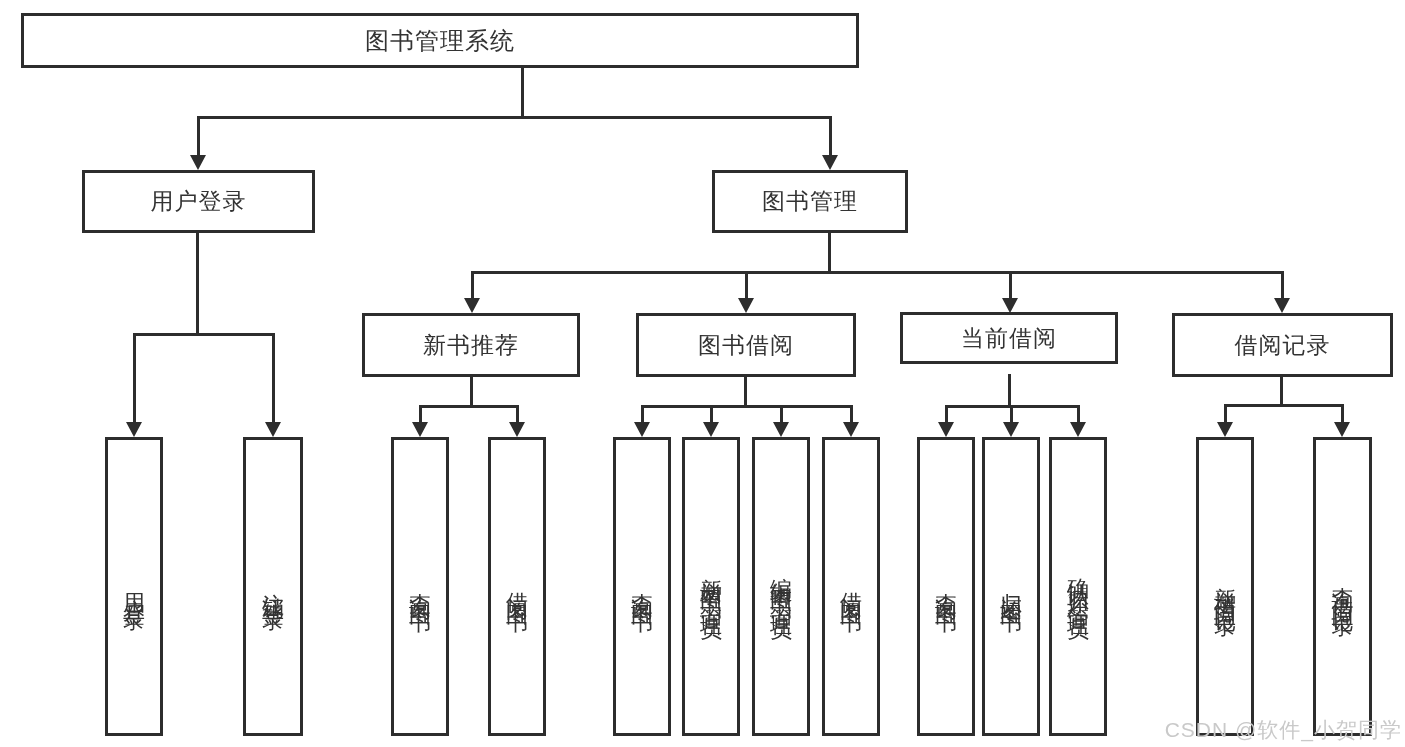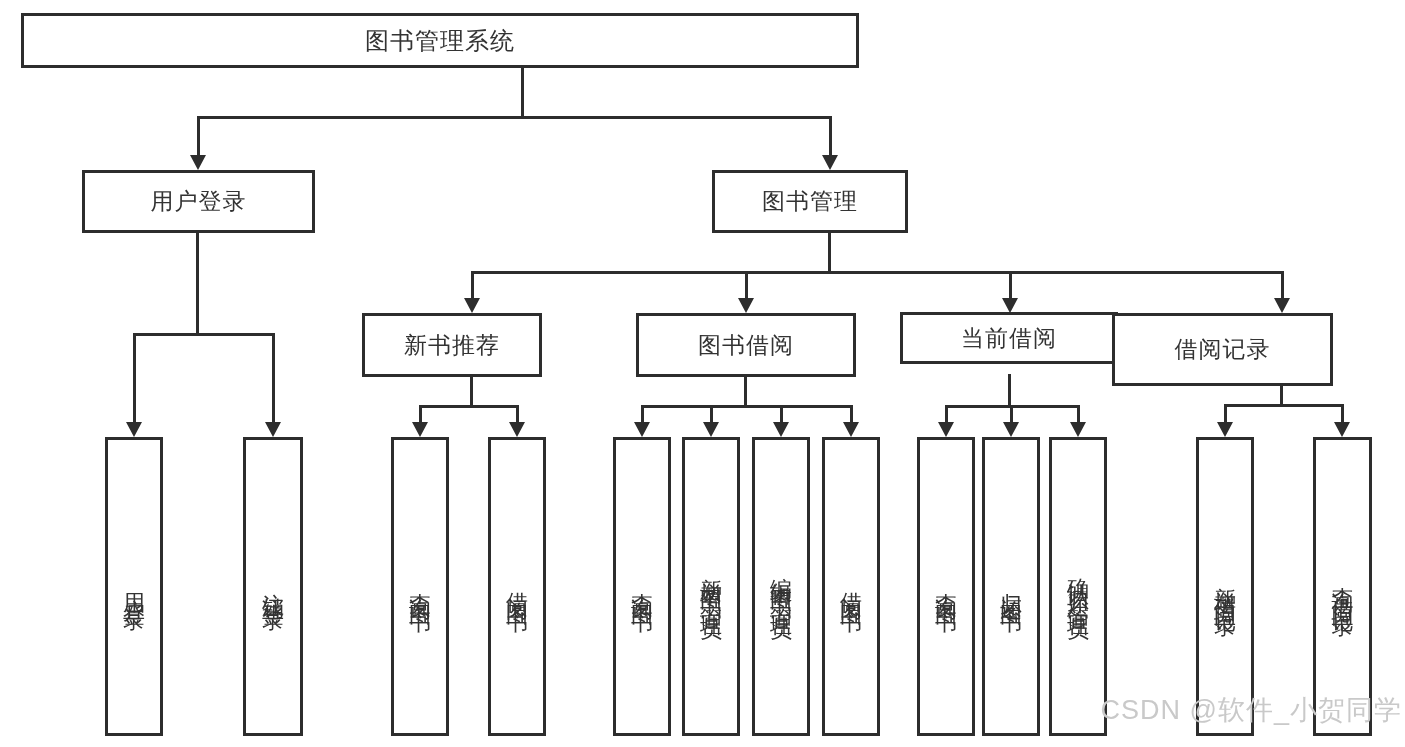--- a/index.html
+++ b/index.html
@@ -53,22 +53,22 @@
     position: absolute;
     bottom: 0; left: 0;
     width: 0; height: 0;
     border-left: 8px solid transparent;
     border-right: 8px solid transparent;
     border-top: 15px solid var(--line, #2d2d2d);
   }
   .watermark {
     position: absolute;
     right: 3px;
-    top: 692px;
-    font-size: 27px;
+    top: 716px;
+    font-size: 21px;
     letter-spacing: 1px;
     color: var(--watermark, #c9c9c9);
     white-space: nowrap;
     text-align: center;
   }
 </style>
 </head>
 <body>
 
 <div class="canvas">
@@ -117,30 +117,30 @@
     <span>图书管理系统</span>
   </div>
 
   <div class="node hnode" style="left:82px;top:170px;width:233px;height:63px">
     <span>用户登录</span>
   </div>
   <div class="node hnode" style="left:712px;top:170px;width:196px;height:63px">
     <span>图书管理</span>
   </div>
 
-  <div class="node hnode" style="left:362px;top:313px;width:180px;height:64px">
+  <div class="node hnode" style="left:362px;top:313px;width:218px;height:64px">
     <span>新书推荐</span>
   </div>
   <div class="node hnode" style="left:636px;top:313px;width:220px;height:64px">
     <span>图书借阅</span>
   </div>
   <div class="node hnode" style="left:900px;top:312px;width:218px;height:52px">
     <span>当前借阅</span>
   </div>
-  <div class="node hnode" style="left:1112px;top:313px;width:221px;height:73px">
+  <div class="node hnode" style="left:1172px;top:313px;width:221px;height:64px">
     <span>借阅记录</span>
   </div>
 
   <div class="node vnode" style="left:105px;top:437px;width:58px;height:299px">
     <span>用户登录</span>
   </div>
   <div class="node vnode" style="left:243px;top:437px;width:60px;height:299px">
     <span>注销登录</span>
   </div>
 

